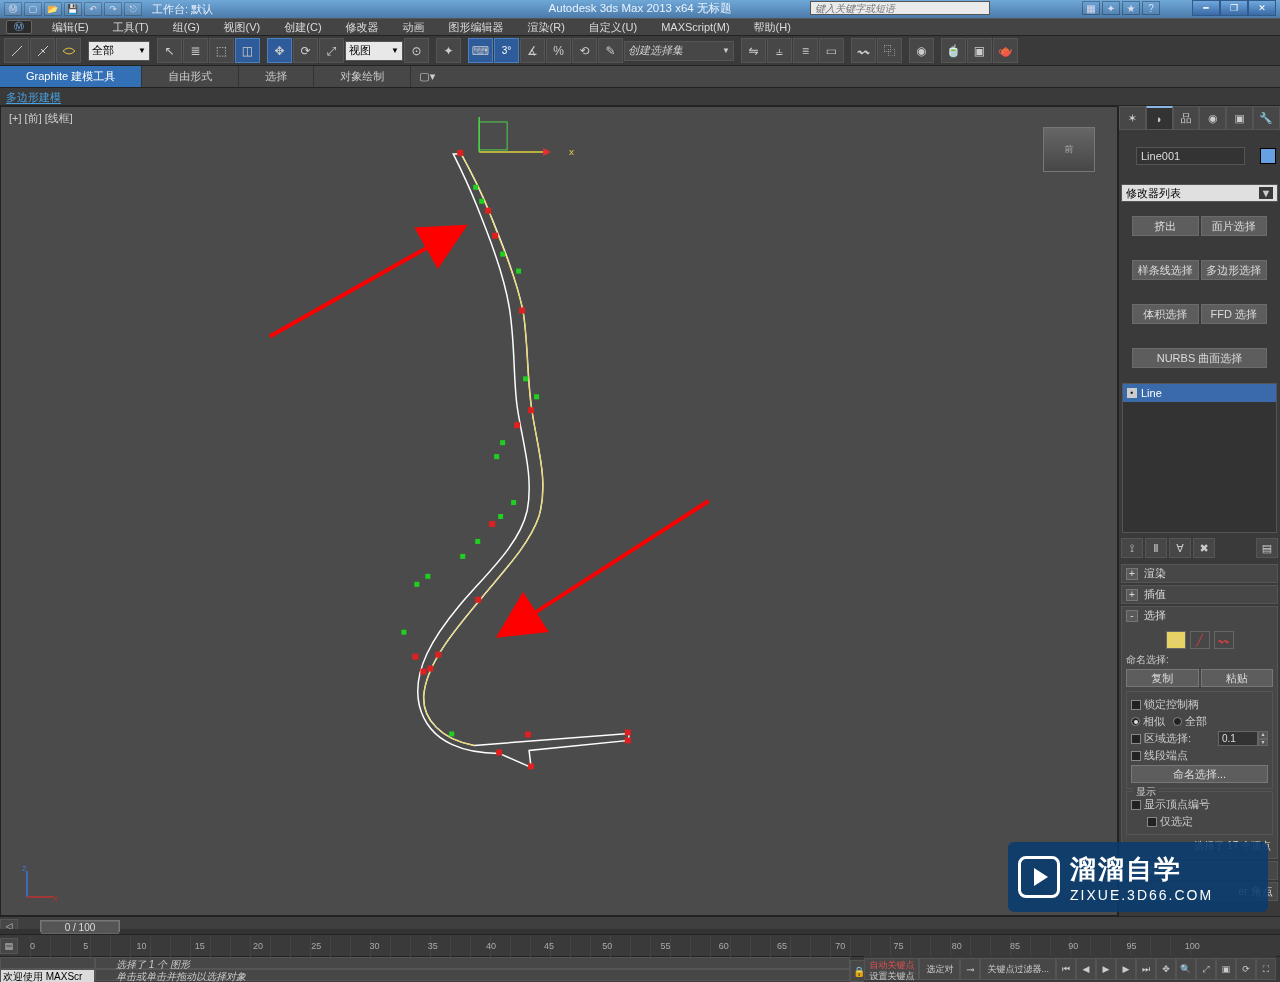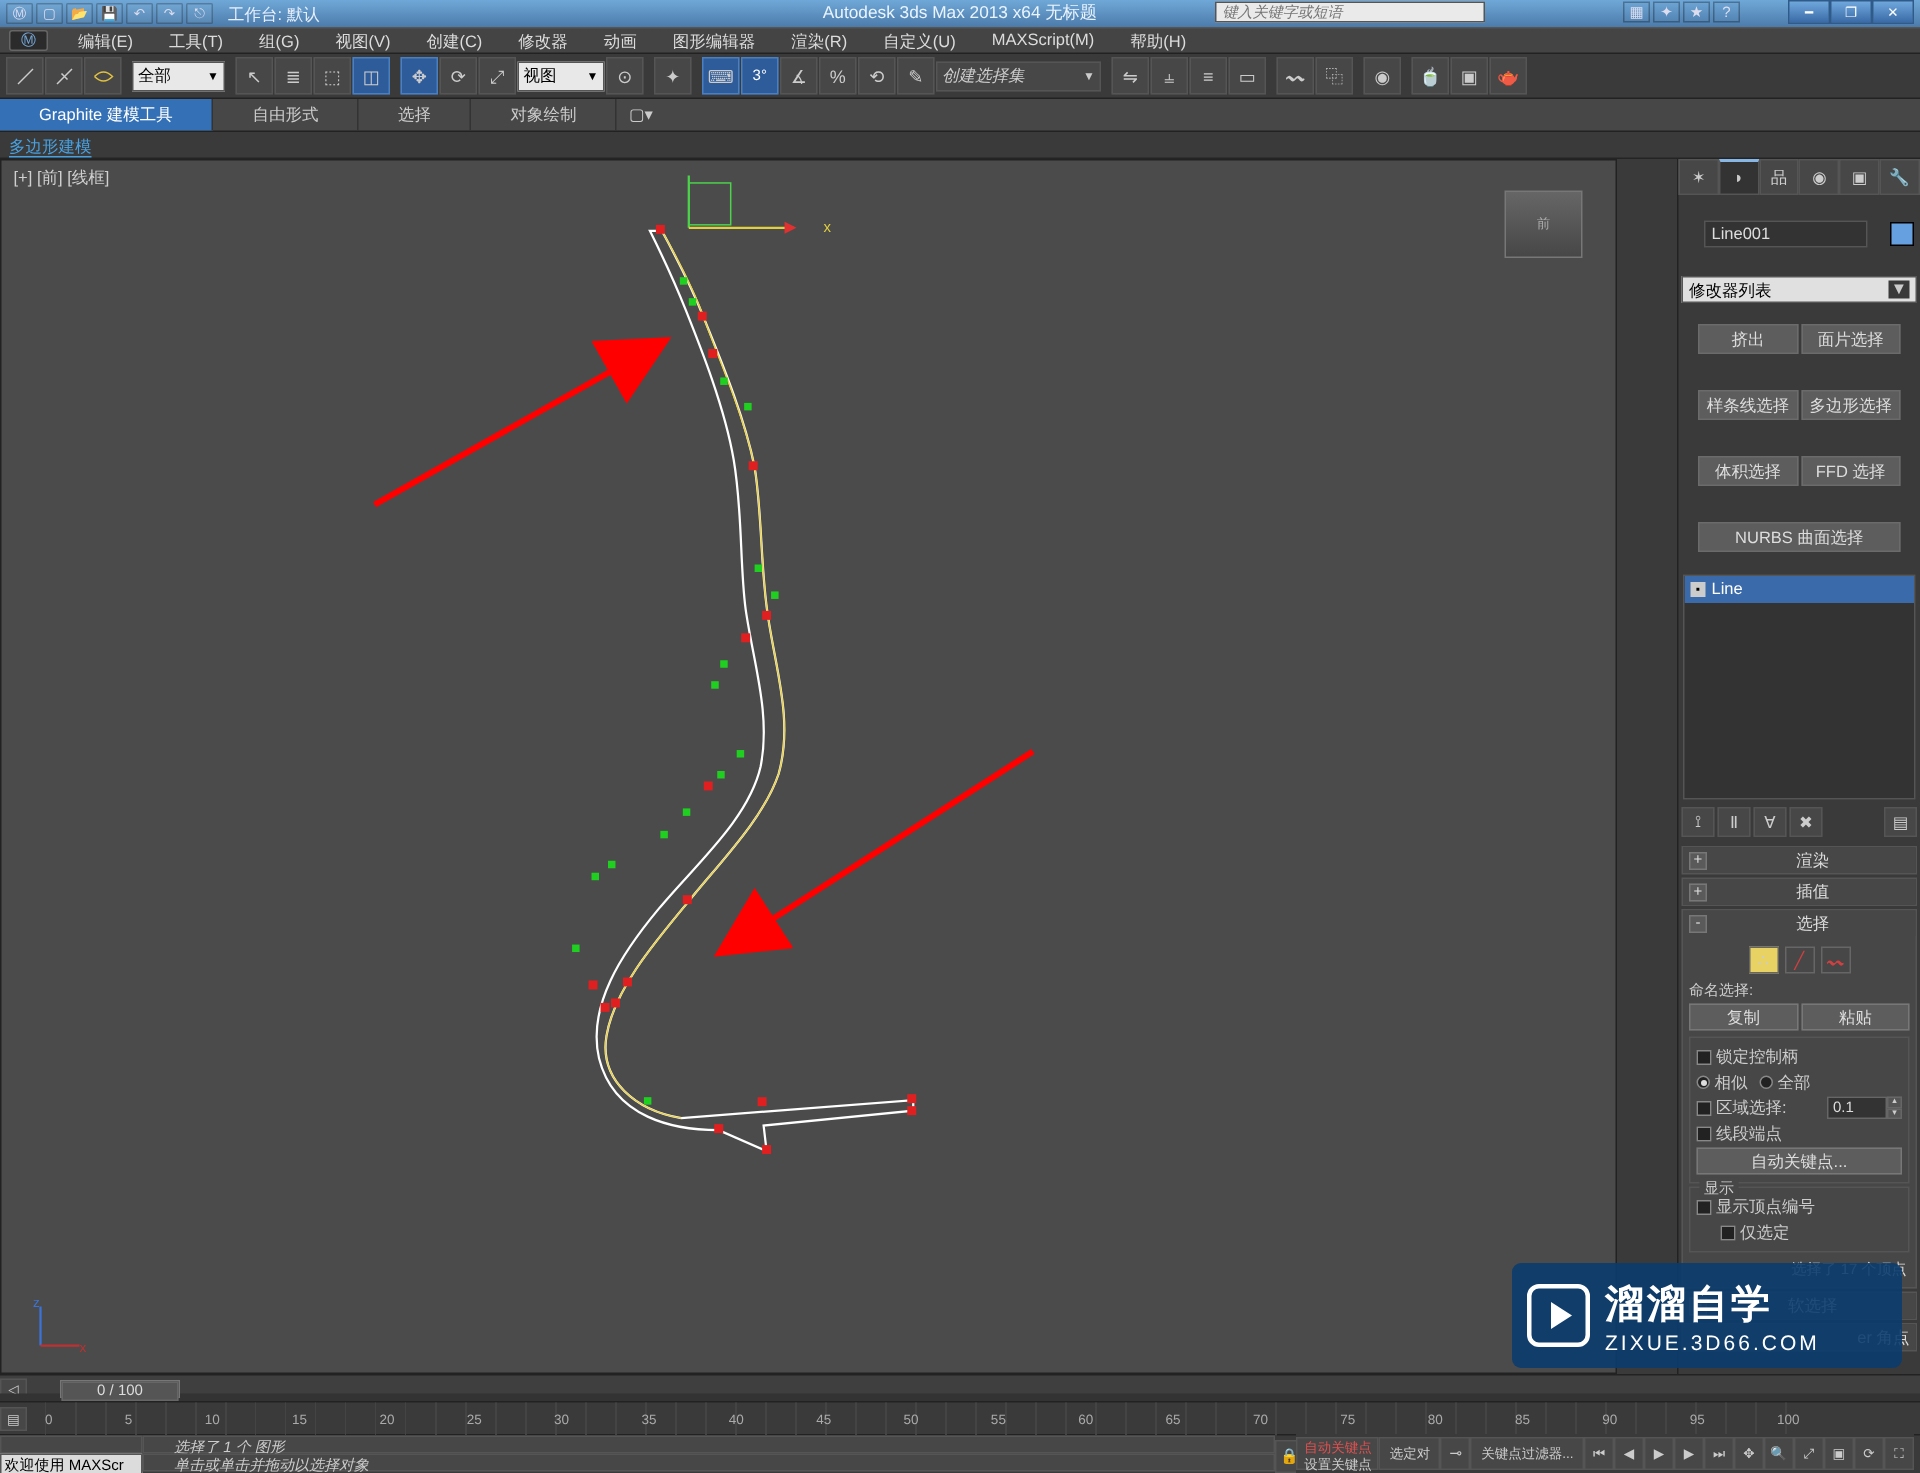--- a/index.html
+++ b/index.html
@@ -106,21 +106,20 @@
   .subribbon {
     height:18px;background:#3a3a3a;border-bottom:1px solid #242424;
     padding:2px 6px;font-size:11px;color:#48a0e0;
   }
   .subribbon span{border-bottom:1px solid #48a0e0;}
 
   
   .main {
     display:flex;
     height: calc(982px - 18px - 18px - 30px - 22px - 18px - 18px - 22px - 26px);
-    gap: 40px;
   }
   .viewport {
     flex: 1 1 auto;
     background:#4b4b4b;
     position:relative;
     border:1px solid #222;
     overflow:hidden;
   }
   .viewport .vp-label{
     position:absolute;top:4px;left:8px;font-size:11px;color:#cfcfcf;
@@ -178,21 +177,21 @@
   .rollout{
     margin:2px;border:1px solid #555;background:#474747;
   }
   .rollout .rh{
     height:17px;display:flex;align-items:center;padding:0 4px;font-size:11px;color:#ddd;
     background:#474747;
   }
   .rollout .rh .pm{width:12px;height:12px;background:#5a5a5a;border:1px solid #777;margin-right:6px;
     display:flex;align-items:center;justify-content:center;font-size:10px;line-height:9px;}
   .rollout .rbody{padding:3px 4px;}
-  .rollout .rtitle{text-align:center;flex:1;}
+  .rollout .rtitle{text-align:left;flex:1;}
 
   .sel-icons{display:flex;justify-content:center;gap:4px;margin:4px 0;}
   .sel-icons .si{width:20px;height:18px;border:1px solid #666;display:flex;align-items:center;justify-content:center;}
   .sel-icons .si.active{background:#e8d264;}
   .grpbox{border:1px solid #555;margin:2px 0;padding:3px 4px;position:relative;}
   .grpbox .gl{position:absolute;top:-7px;left:6px;background:#474747;padding:0 3px;font-size:10px;color:#ccc;}
   .chk{display:flex;align-items:center;gap:3px;margin:2px 0;color:#ccc;}
   .chk .box{width:10px;height:10px;background:#222;border:1px solid #888;display:flex;align-items:center;justify-content:center;font-size:8px;color:#ddd;}
   .radio{display:flex;align-items:center;gap:3px;color:#ccc;}
   .radio .dot{width:9px;height:9px;border-radius:50%;background:#222;border:1px solid #888;position:relative;}
@@ -573,21 +572,21 @@
                 <span class="sb">
                     <div>▴</div>
                     <div>▾</div>
                   </span>
               </span>
             </label>
             <label class="chk">
               <span class="box"></span>
                 <span>线段端点</span>
             </label>
-            <div class="mbtn">自动关键点...</div>
+            <div class="mbtn">命名选择...</div>
           </div>
           <div class="grpbox">
             <span class="gl">显示</span>
             <label class="chk">
               <span class="box"></span>
                 <span>显示顶点编号</span>
             </label>
             <label class="chk" style="margin-left:16px">
               <span class="box"></span>
                 <span>仅选定</span>

